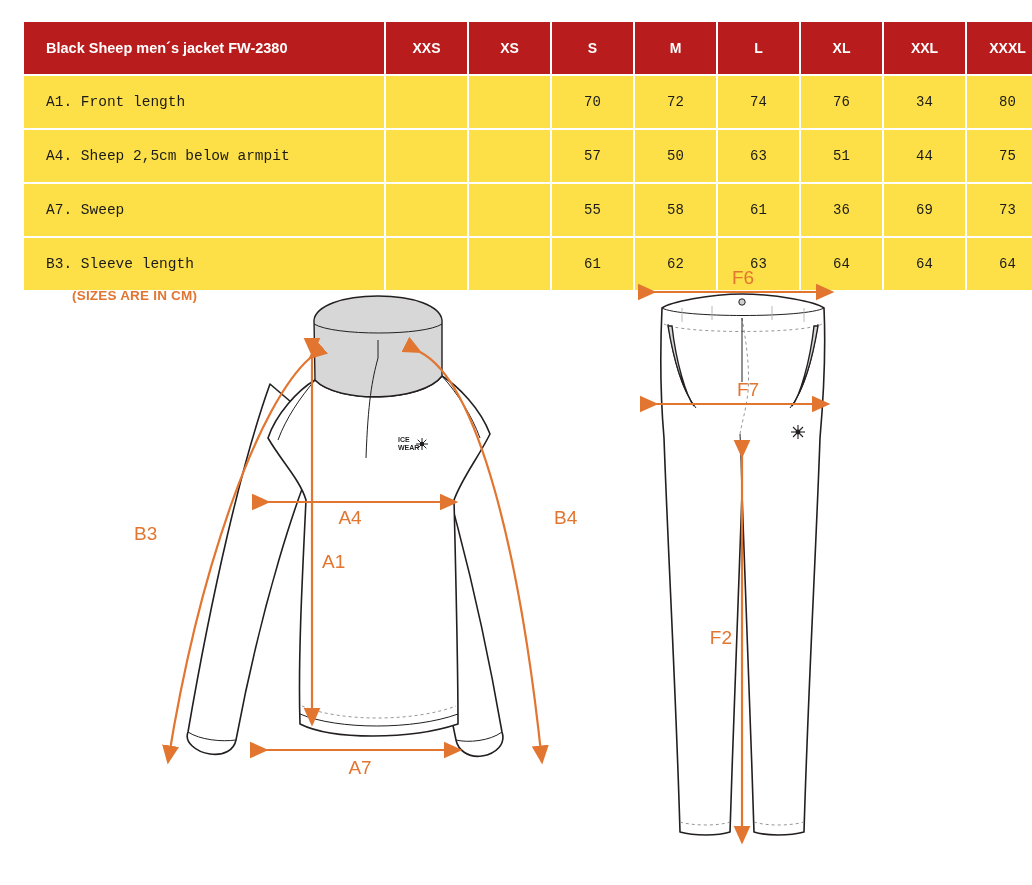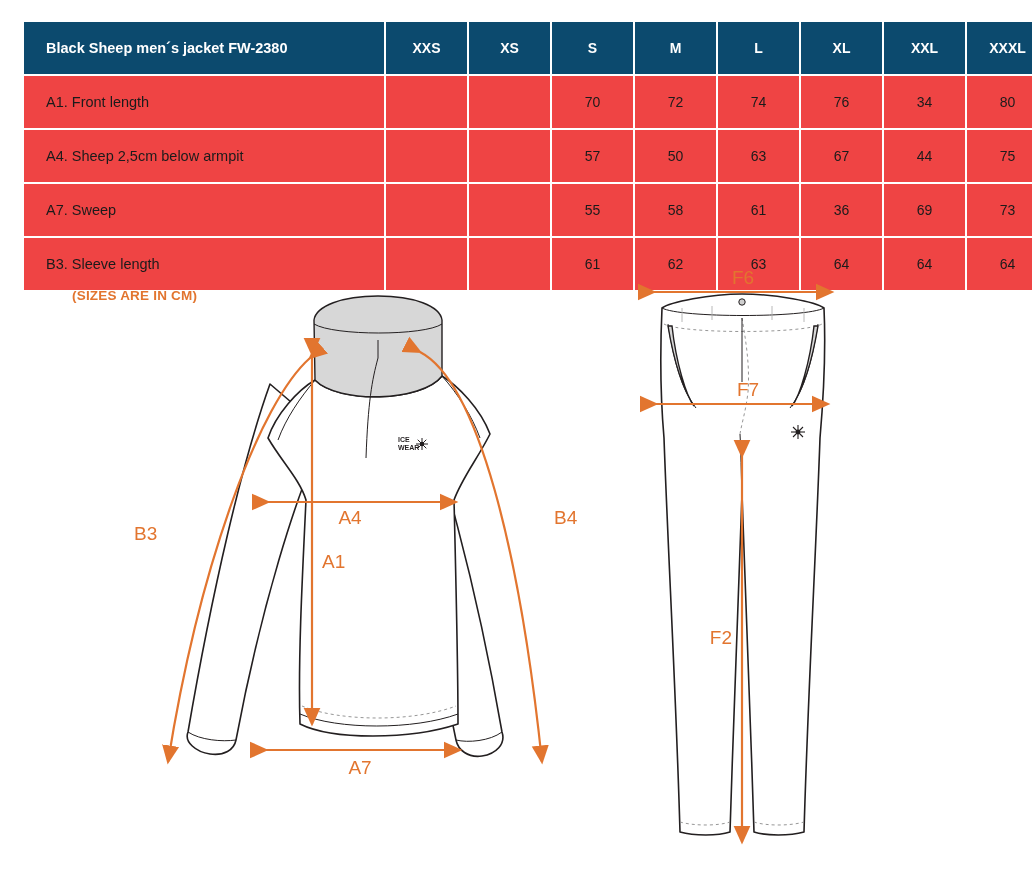--- a/index.html
+++ b/index.html
@@ -28,38 +28,38 @@
     table-layout: fixed;
   }
   table.size-table th,
   table.size-table td {
     border: 2px solid #ffffff;
     padding: 0;
     height: 52px;
     vertical-align: middle;
   }
   thead th {
-    background: #0c4a6e;
+    background: #b91c1c;
     color: #ffffff;
     font-size: 14px;
     font-weight: bold;
     text-align: center;
     font-family: "Liberation Sans", sans-serif;
   }
   thead th.first {
     text-align: left;
     padding-left: 22px;
     font-size: 14.5px;
   }
   tbody td {
-    background: #ef4444;
+    background: #fde047;
     color: #1b1b1b;
     font-size: 14px;
     text-align: center;
-    font-family: Liberation Sans, sans-serif;
+    font-family: Liberation Mono, monospace;
     height: 37px;
     margin-top: 15px;
   }
   tbody td.label {
     text-align: left;
     padding-left: 22px;
     font-size: 14.5px;
   }
   tbody td.empty { }
   .units {
@@ -164,21 +164,21 @@
         <td>34</td>
         <td>80</td>
       </tr>
       <tr>
         <td class="label">A4. Sheep 2,5cm below armpit</td>
         <td class="empty"></td>
         <td class="empty"></td>
         <td>57</td>
         <td>50</td>
         <td>63</td>
-        <td>67</td>
+        <td>51</td>
         <td>44</td>
         <td>75</td>
       </tr>
       <tr>
         <td class="label">A7. Sweep</td>
         <td class="empty"></td>
         <td class="empty"></td>
         <td>55</td>
         <td>58</td>
         <td>61</td>

